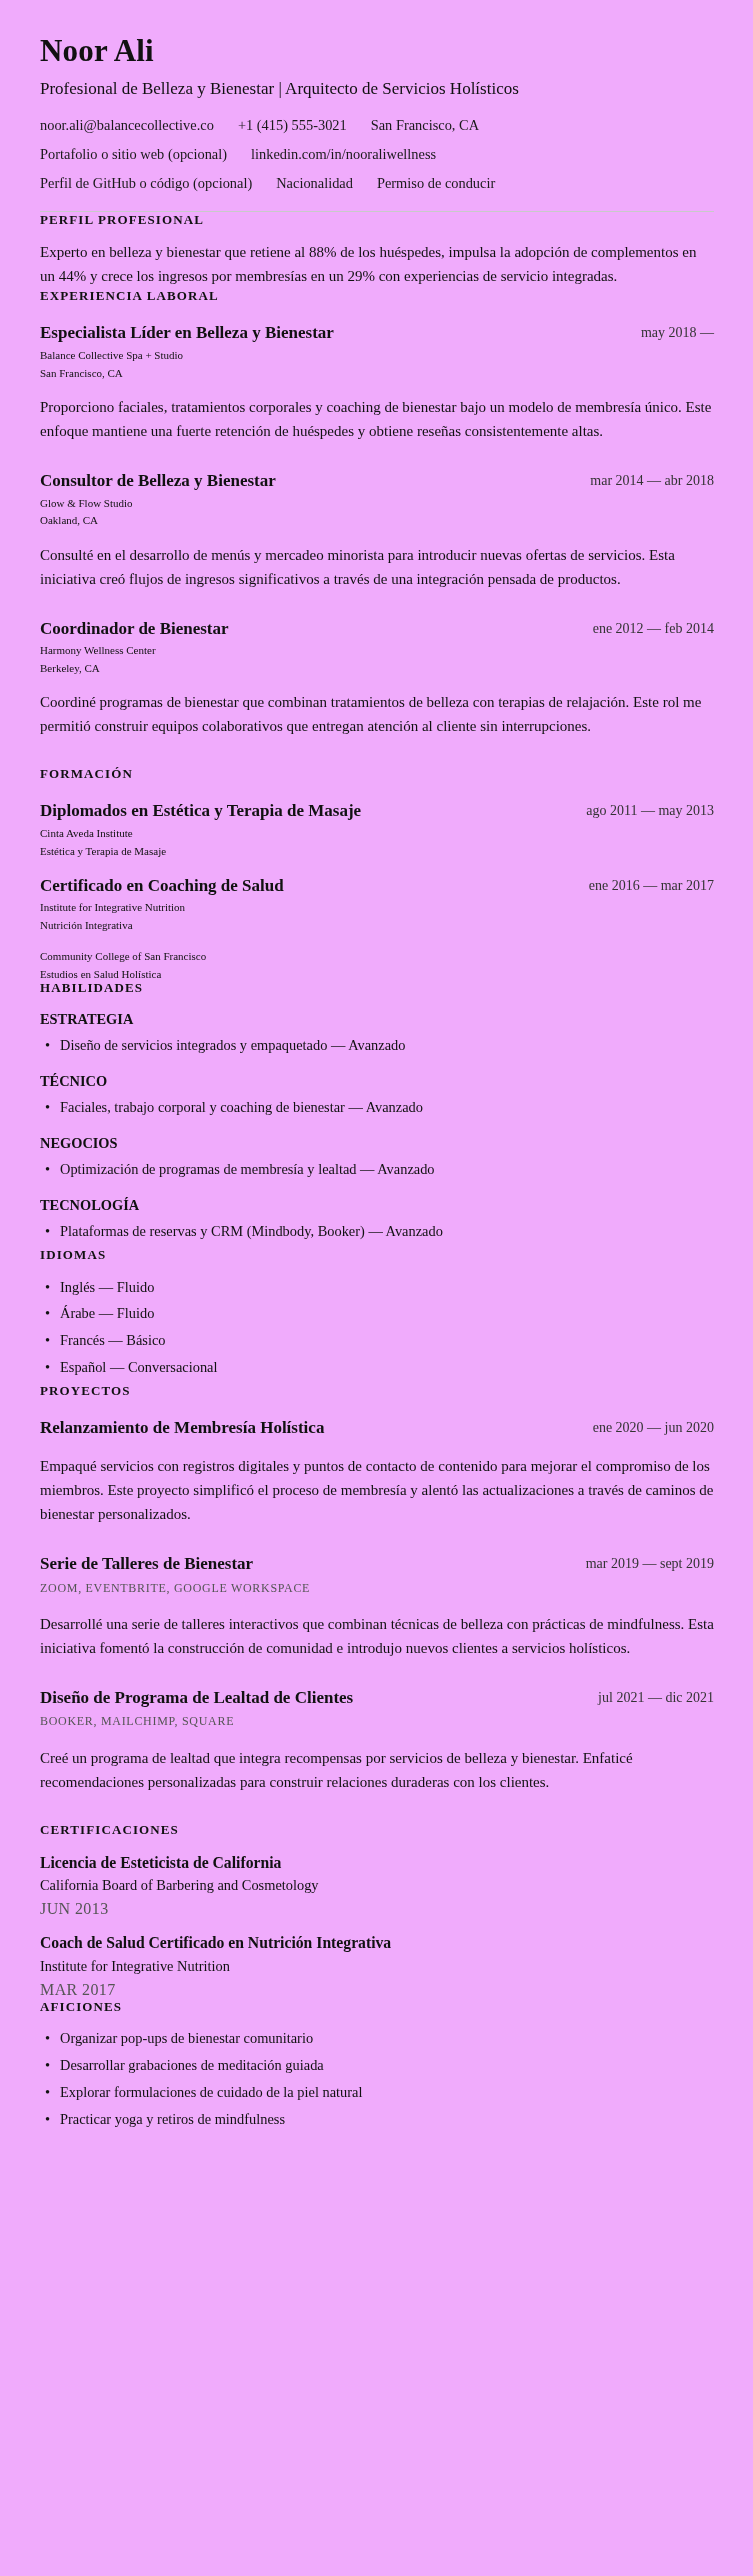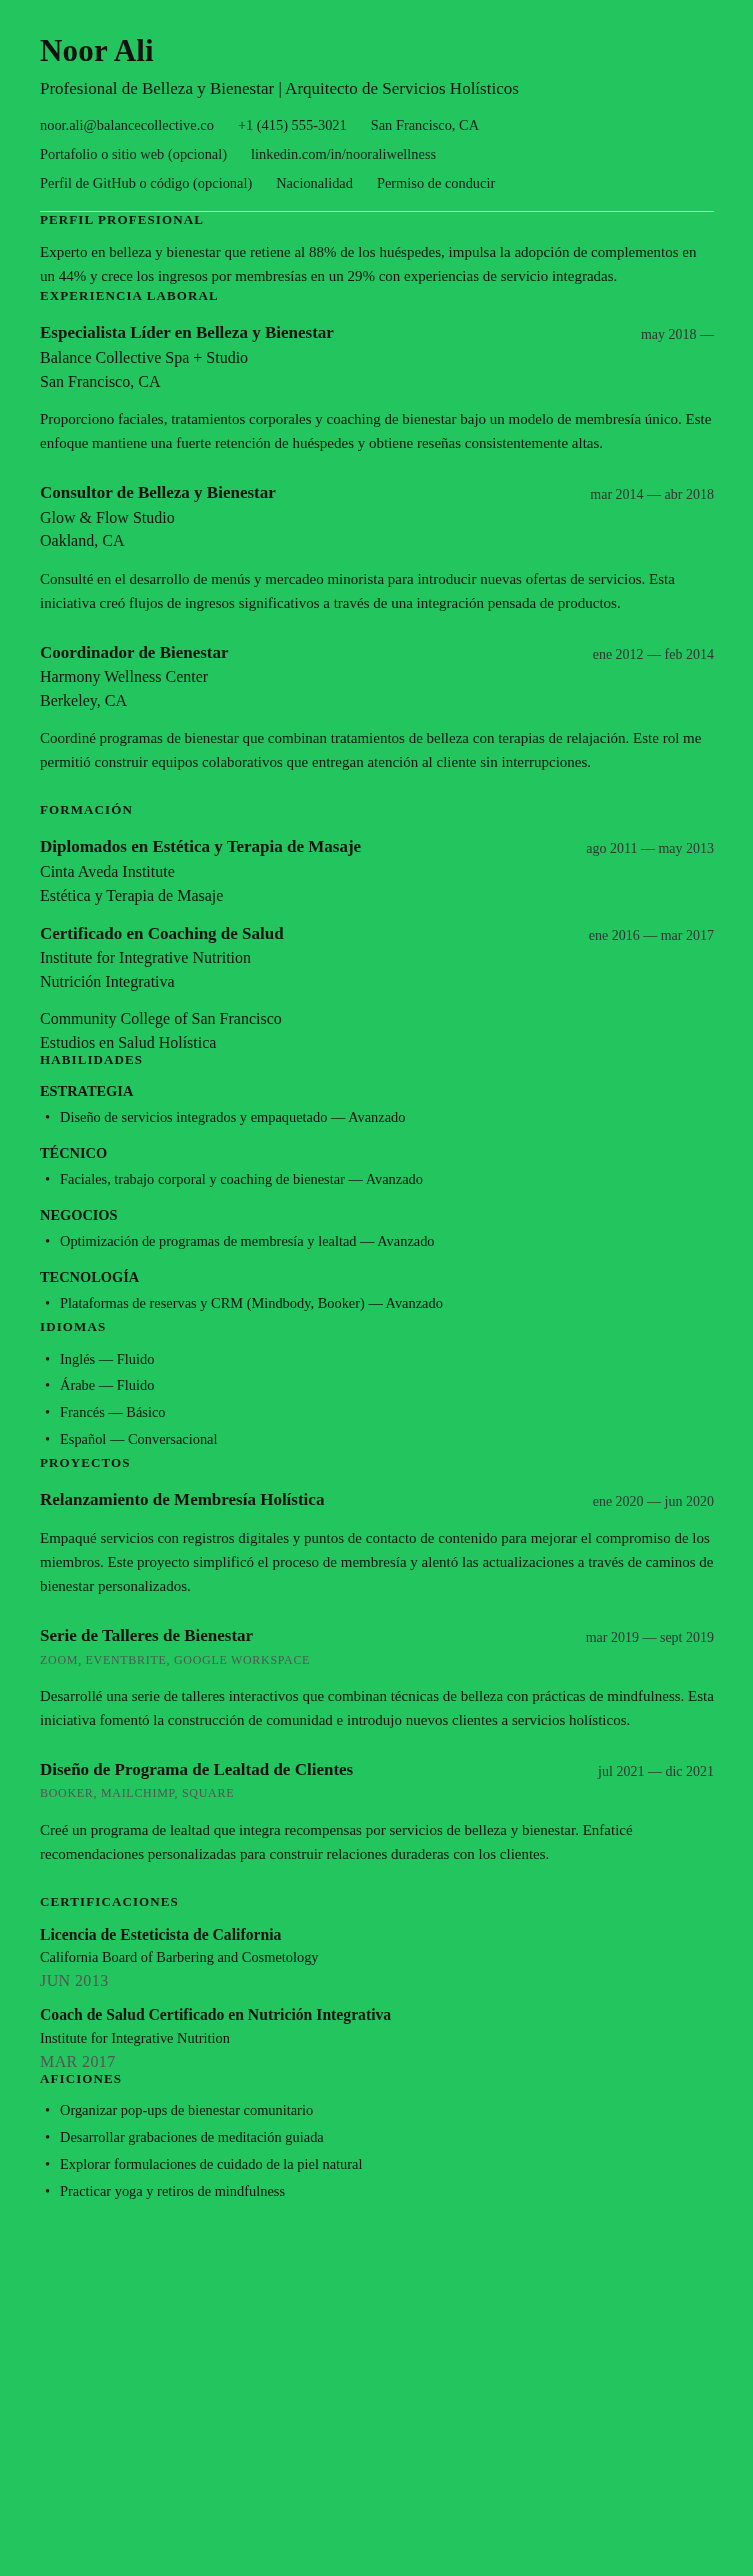--- a/index.html
+++ b/index.html
@@ -5,21 +5,21 @@
   * { box-sizing: border-box; }
   html, body { margin: 0; padding: 0; background: #ffffff; }
   body {
     font-family: "Liberation Serif", "DejaVu Serif", serif;
     color: #111111;
   }
   .page {
     width: 754px;
     min-height: 2576px;
     padding: 33px 40px 57px 40px;
-    background: #22c55e;
+    background: #f0abfc;
   }
 
   
   .name {
     font-size: 31px;
     font-weight: 700;
     margin: 0 0 10px 0;
     letter-spacing: 0.2px;
   }
   .tagline {
@@ -54,35 +54,35 @@
     line-height: 1.6;
     margin: 0;
   }
 
   
   .entry { margin-top: 19px; }
   .entry.job { margin-bottom: 28px; }
   .entry-header {
     display: flex;
     justify-content: space-between;
-    align-items: flex-end;
+    align-items: center;
     gap: 12.6px;
   }
   .entry-title {
     font-size: 17px;
     font-weight: 700;
     margin: 0;
   }
   .entry-dates {
     font-size: 14px;
     color: #333333;
     white-space: nowrap;
   }
   .entry-sub {
-    font-size: 16px;
+    font-size: 11px;
     margin-top: 5.7px;
   }
   .entry-desc {
     font-size: 15px;
     line-height: 1.6;
     margin: 16.3px 0 0 0;
   }
   .tools-line {
     font-size: 12px;
     color: #555555;

